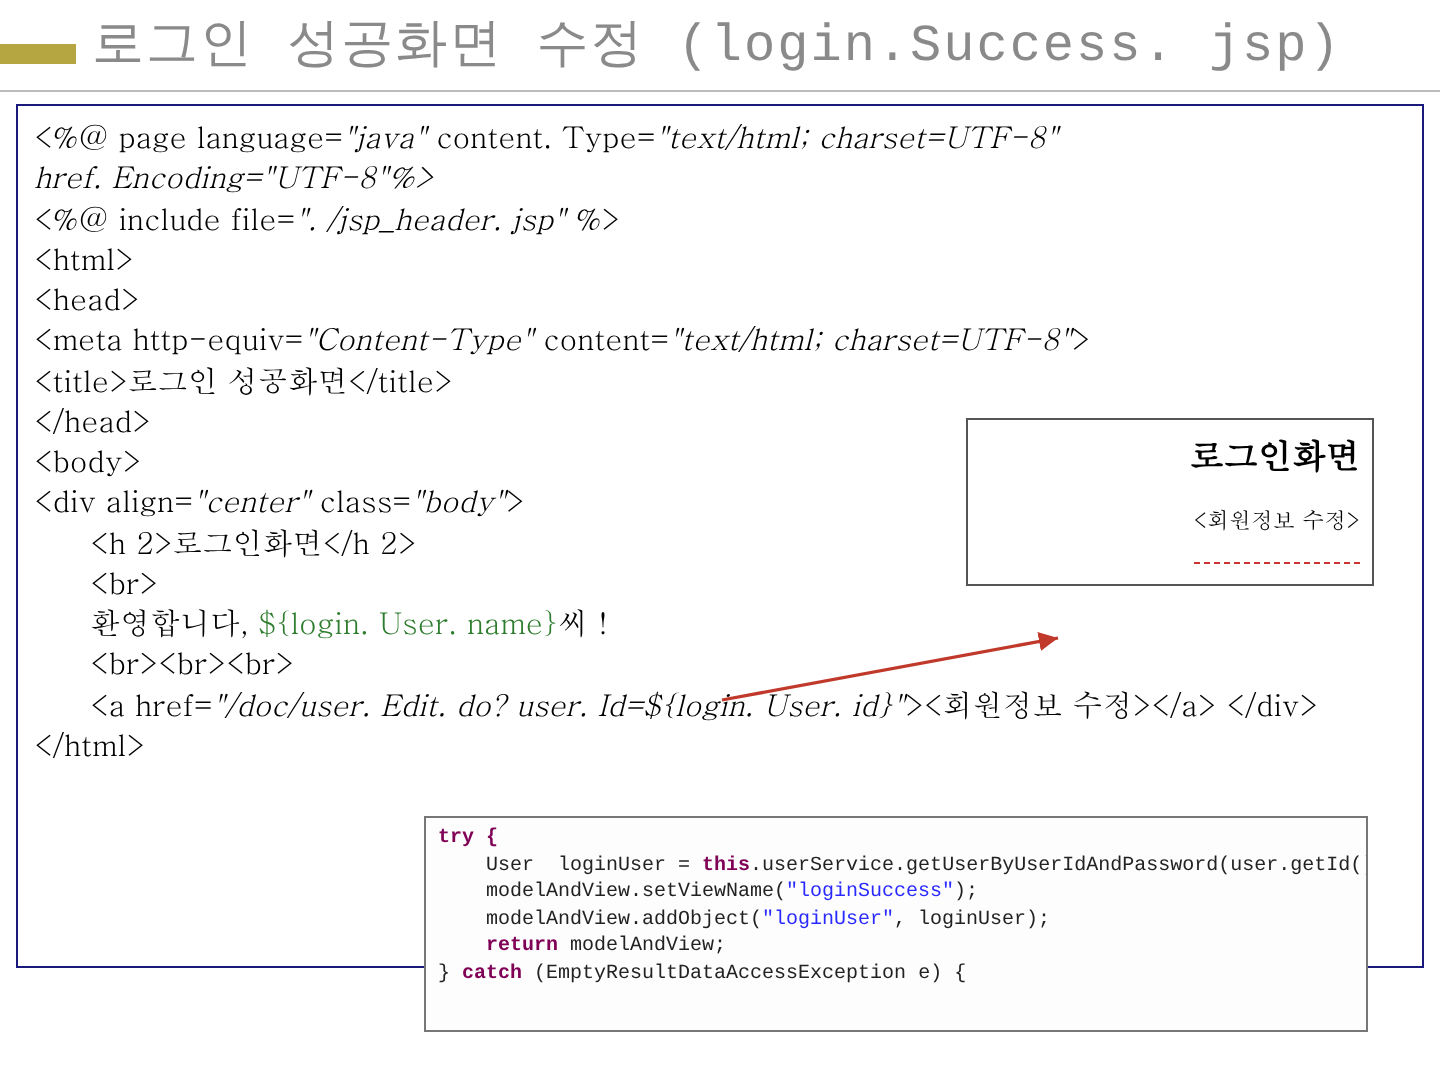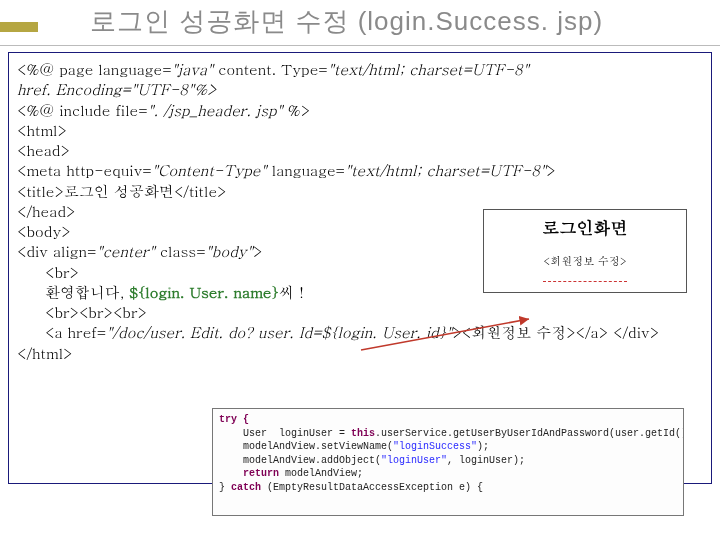--- a/index.html
+++ b/index.html
@@ -23,47 +23,46 @@
     width: 38px;
     height: 10px;
     background: #b5a642;
     margin-right: 8px;
     position: relative;
     top: 2px;
   }
   .title {
     font-size: 26px;
     color: #8a8a8a;
-    font-family: Liberation Sans, sans-serif;
+    font-family: Liberation Mono, monospace;
     letter-spacing: 1px;
-    margin-left: 44px;
   }
   .code-box {
     margin: 6px 8px 0 8px;
     border: 1px solid #1a1a7a;
     padding: 6px 8px 4px 8px;
     font-family: "Batang", "바탕", "Times New Roman", serif;
     font-size: 15px;
     line-height: 1.35;
     color: #000;
     height: 420px;
     position: relative;
   }
   .italic { font-style: italic; }
   .indent1 { padding-left: 28px; display:block; }
-  .green { color: #2e7d2e; font-weight: bold; }
+  .green { color: #2e7d2e; font-weight: normal; }
   .preview {
     position: absolute;
     right: 24px;
     top: 156px;
     width: 190px;
     border: 1px solid #555;
     background: #fff;
     padding: 6px 6px 10px 6px;
-    text-align: center;
+    text-align: right;
   }
   .preview-title {
     font-family: "Batang","바탕",serif;
     font-weight: bold;
     font-size: 17px;
     margin-bottom: 10px;
   }
   .preview-msg {
     font-size: 11px;
     margin-bottom: 14px;
@@ -112,28 +111,29 @@
   </div>
   <div class="italic">
     <span>href. Encoding=</span><span>"UTF-8"</span><span>%&gt;</span>
   </div>
   <div>
     <span>&lt;%@ include file=</span><span class="italic">". /jsp_header. jsp" </span><span>%&gt;</span>
   </div>
   <div>&lt;html&gt;</div>
   <div>&lt;head&gt;</div>
   <div>
-    <span>&lt;meta http-equiv=</span><span class="italic">"Content-Type"</span><span> language=</span><span class="italic">"text/html; charset=UTF-8"</span><span>&gt;</span>
+    <span>&lt;meta http-equiv=</span><span class="italic">"Content-Type"</span><span> content=</span><span class="italic">"text/html; charset=UTF-8"</span><span>&gt;</span>
   </div>
   <div>&lt;title&gt;로그인 성공화면&lt;/title&gt;</div>
   <div>&lt;/head&gt;</div>
   <div>&lt;body&gt;</div>
   <div>
     <span>&lt;div align=</span><span class="italic">"center"</span><span> class=</span><span class="italic">"body"</span><span>&gt;</span>
   </div>
+  <span class="indent1">&lt;h 2&gt;로그인화면&lt;/h 2&gt;</span>
   <span class="indent1">&lt;br&gt;</span>
   <span class="indent1">
     <span>환영합니다, </span><span class="green">${login. User. name}</span><span>씨！</span>
   </span>
   <span class="indent1">&lt;br&gt;&lt;br&gt;&lt;br&gt;</span>
   <span class="indent1">
     <span>&lt;a href=</span><span class="italic">"/doc/user. Edit. do? user. Id=${login. User. id}"</span><span>&gt;&lt;회원정보 수정&gt;&lt;/a&gt; &lt;/div&gt;</span>
   </span>
   <div>&lt;/html&gt;</div>
 

